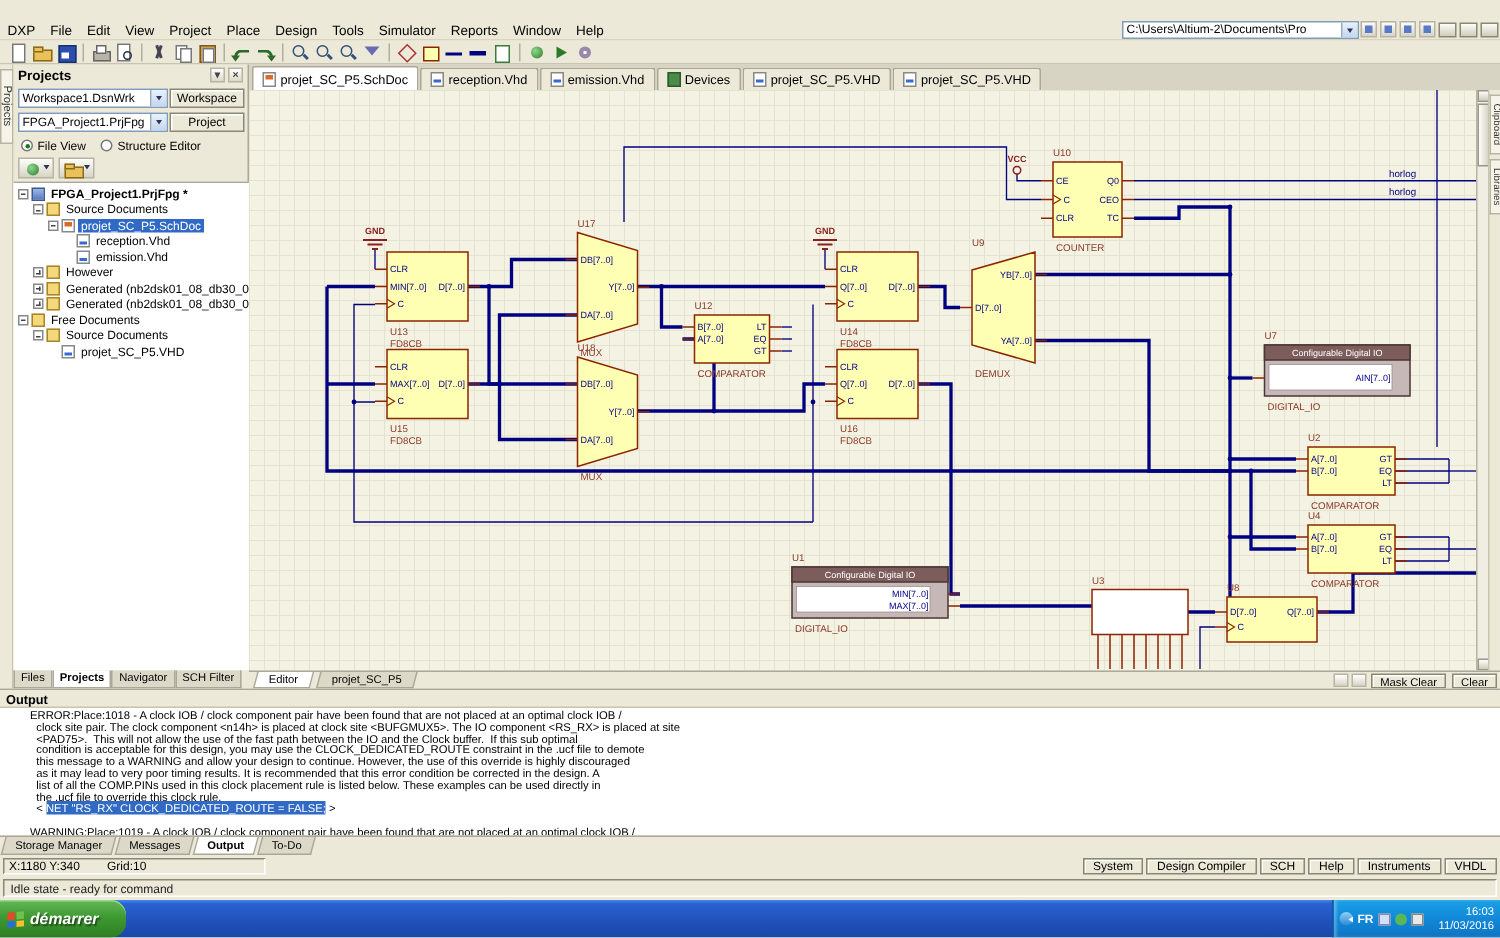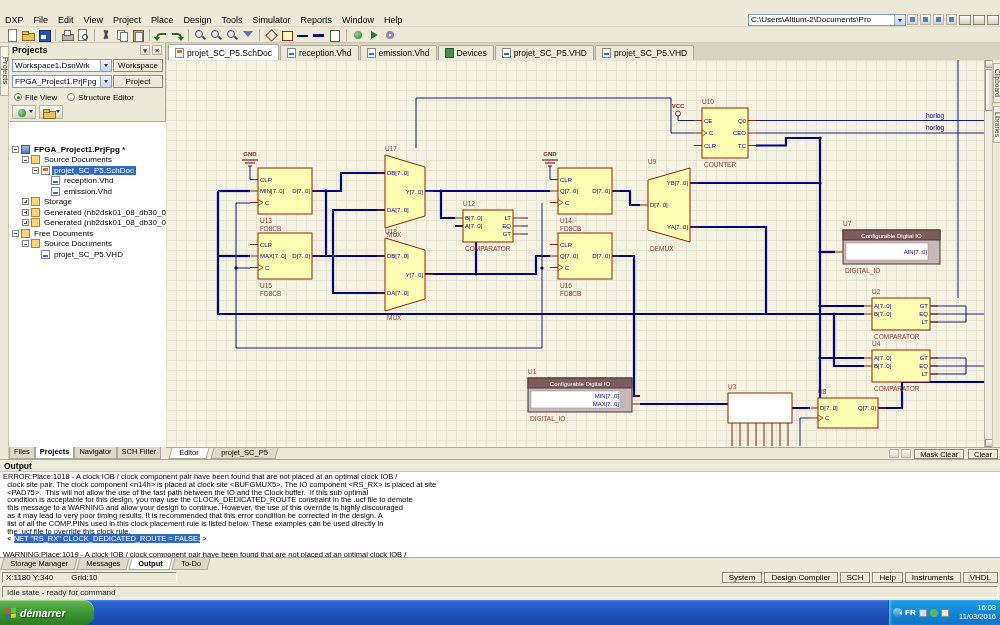--- a/index.html
+++ b/index.html
@@ -119,37 +119,37 @@
 .editorbar{position:absolute;left:166px;top:447px;width:834px;height:12px;background:#ece9d8;border-top:1px solid #aca899;display:flex;align-items:center;font-size:7.5px}
 .etab{padding:0 8px;height:11px;line-height:10px;background:#fff;border:1px solid #aca899;border-top:none;transform:skewX(-15deg);margin-left:4px}
 .etab span{display:inline-block;transform:skewX(15deg)}
 .etab.dim{background:#ddd9c8}
 .ebspacer{flex:1}
 .ebic{width:10px;height:9px;border:1px solid #b8b4a4;background:linear-gradient(#fff,#d8d4c4);margin:0 1px}
 .ebbtn{padding:0 5px;height:10px;line-height:9px;border:1px solid #8a8775;background:#ece9d8;box-shadow:inset 1px 1px 0 #fff;margin:0 2px;white-space:nowrap}
 
 .output{position:absolute;left:0;top:459px;width:1000px;height:98px;background:#fff;border-top:1px solid #aca899}
 .outhead{position:absolute;left:0;top:0;width:100%;height:12px;background:#ece9d8;border-bottom:1px solid #c8c4b0;font-weight:bold;font-size:8.5px;padding-left:4px;line-height:12px}
-.outlines{position:absolute;left:0;top:13px;right:0;bottom:0;padding-left:3px;font-family:"DejaVu Sans Mono",monospace;font-size:7.5px;line-height:7.8px;overflow:hidden}
+.outlines{position:absolute;left:0;top:13px;right:0;bottom:0;padding-left:20px;font-family:"DejaVu Sans Mono",monospace;font-size:7.5px;line-height:7.8px;overflow:hidden}
 .ln{white-space:pre}
 .hl{background:#316ac5;color:#fff}
 
 .bottomTabs{position:absolute;left:0;top:557px;width:1000px;height:13px;background:#ece9d8;border-top:1px solid #aca899;display:flex;padding-left:2px}
 .btab{font-size:7.5px;padding:0 7px;border:1px solid #aca899;border-top:none;background:#ddd9c8;line-height:11px;white-space:nowrap;transform:skewX(-15deg);margin-right:2px}
 .btab span{display:inline-block;transform:skewX(15deg)}
 .btab.active{background:#fff;font-weight:bold}
 .statusbar{position:absolute;left:0;top:570px;width:1000px;height:14px;background:#ece9d8;display:flex;align-items:center;padding:0 2px;font-size:8px}
 .scoords{width:175px;height:11px;border:1px solid;border-color:#8a8775 #fff #fff #8a8775;padding:0 3px;display:flex;gap:18px;align-items:center}
 .sspacer{flex:1}
 .sbtn{padding:0 6px;height:11px;line-height:10px;border:1px solid #8a8775;background:#ece9d8;box-shadow:inset 1px 1px 0 #fff;margin-left:2px;white-space:nowrap;font-size:8px}
 .idlebar{position:absolute;left:0;top:584px;width:1000px;height:16px;background:#ece9d8;display:flex;align-items:center;padding:0 2px}
 .idlecell{flex:1;height:12px;border:1px solid;border-color:#8a8775 #fff #fff #8a8775;padding:0 4px;font-size:8px;line-height:11px;color:#222}
 
 .taskbar{position:absolute;left:0;top:600px;width:1000px;height:25px;background:linear-gradient(180deg,#4a86ee 0%,#2962d0 10%,#1f50b8 60%,#1a47a8 100%);display:flex;align-items:center}
-.startbtn{height:25px;width:94px;background:linear-gradient(180deg,#65b857 0%,#3e9a32 45%,#2e7d22 100%);border-radius:0 10px 10px 0;display:flex;align-items:center;gap:4px;padding:0 8px 0 5px;color:#fff;font-weight:bold;font-style:italic;font-size:10.5px;text-shadow:1px 1px 1px rgba(0,0,0,.5);box-shadow:inset 0 1px 0 #9ad88e}
+.startbtn{height:25px;width:84px;background:linear-gradient(180deg,#65b857 0%,#3e9a32 45%,#2e7d22 100%);border-radius:0 10px 10px 0;display:flex;align-items:center;gap:4px;padding:0 8px 0 5px;color:#fff;font-weight:bold;font-style:italic;font-size:10.5px;text-shadow:1px 1px 1px rgba(0,0,0,.5);box-shadow:inset 0 1px 0 #9ad88e}
 .flag{width:11px;height:10px;display:grid;grid-template-columns:5px 5px;grid-template-rows:4.5px 4.5px;gap:1px;transform:skewY(-6deg)}
 .flag i{display:block}
 .f1{background:#e34a2a}.f2{background:#6cc24a}.f3{background:#2a6ae3}.f4{background:#f4c030}
 .tasks{display:flex;gap:3px;margin-left:6px}
 .task{width:95px;height:20px;border-radius:2px;background:linear-gradient(180deg,#5a93f8,#3a6ede);box-shadow:inset 0 1px 0 #8ab4fa;display:flex;align-items:center;gap:3px;padding:0 4px;color:#fff;font-size:8px}
 .task.pressed{background:#1c4aa8;box-shadow:inset 1px 1px 2px rgba(0,0,0,.5)}
 .ttxt{white-space:nowrap;overflow:hidden;text-overflow:ellipsis}
 .tico{width:9px;height:9px;flex:none}
 .tico0{background:linear-gradient(#f8a040,#c05a10)}
 .tico1{background:linear-gradient(#e8e8e8,#9a9a9a);border:1px solid #555}
@@ -289,21 +289,21 @@
       <div class="ptool">
           <span class="ic ic-compile" style="width:12px;height:12px"></span>
           <span class="da"></span>
         </div>
       <div class="ptool">
           <span class="ic ic-open" style="width:12px;height:12px"></span>
           <span class="da"></span>
         </div>
     </div>
     <div class="tree" id="tree">
-        <div class="trow" style="padding-left: 3px; margin-top: 20px;">
+        <div class="trow" style="padding-left: 3px;">
           <div class="exp"></div>
           <div class="ti ti-prj"></div>
           <div class="tlabel bold">FPGA_Project1.PrjFpg *</div>
         </div>
         <div class="trow" style="padding-left: 13px;">
           <div class="exp"></div>
           <div class="ti ti-fld"></div>
           <div class="tlabel">Source Documents</div>
         </div>
         <div class="trow sel" style="padding-left: 23px;">
@@ -317,21 +317,21 @@
           <div class="tlabel">reception.Vhd</div>
         </div>
         <div class="trow" style="padding-left: 33px;">
           <div class="expsp"></div>
           <div class="ti ti-vhd"></div>
           <div class="tlabel">emission.Vhd</div>
         </div>
         <div class="trow" style="padding-left: 13px;">
           <div class="exp plus"></div>
           <div class="ti ti-fld"></div>
-          <div class="tlabel">Storage</div>
+          <div class="tlabel">However</div>
         </div>
         <div class="trow" style="padding-left: 13px;">
           <div class="exp plus"></div>
           <div class="ti ti-fld"></div>
           <div class="tlabel">Generated (nb2dsk01_08_db30_06</div>
         </div>
         <div class="trow" style="padding-left: 13px;">
           <div class="exp plus"></div>
           <div class="ti ti-fld"></div>
           <div class="tlabel">Generated (nb2dsk01_08_db30_06</div>

